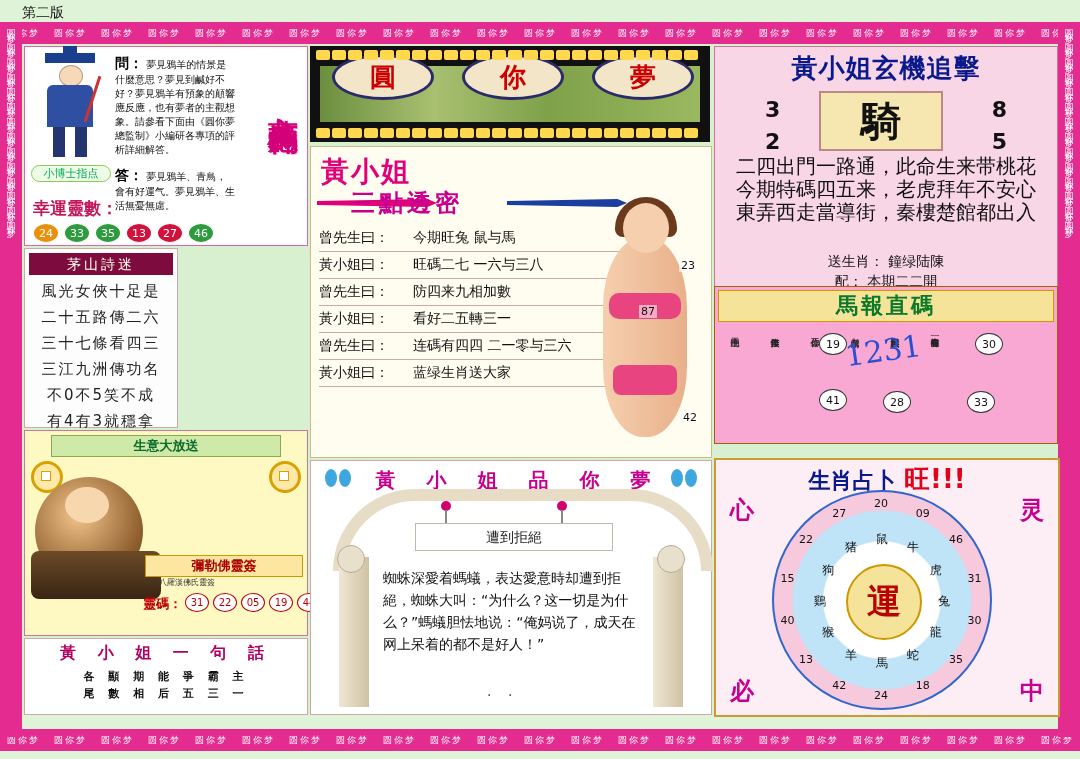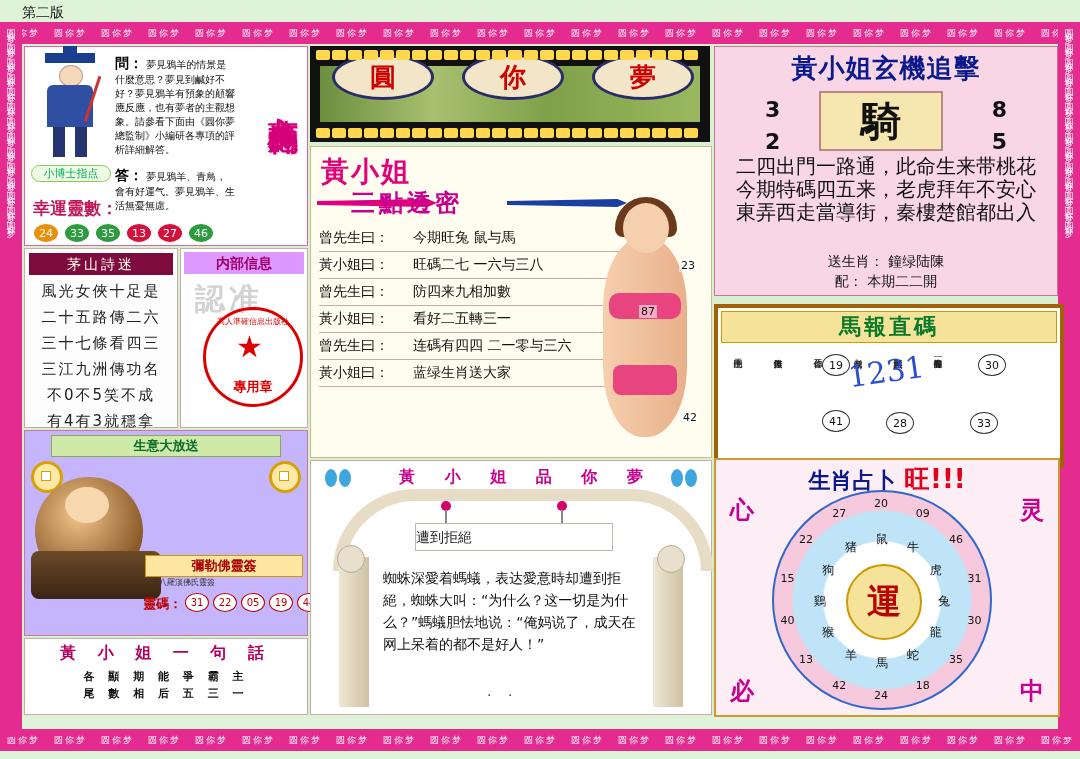--- a/index.html
+++ b/index.html
@@ -47,21 +47,21 @@
   #poem .ln{font-size:15px;color:#222;text-align:center;margin-top:7px;letter-spacing:2px;}
 
   #info{position:absolute;left:156px;top:202px;width:126px;height:178px;background:#fff;border:1px solid #caa;}
   #info .bar{margin:3px;height:22px;background:#d9f;color:#a0006a;font-size:14px;text-align:center;line-height:22px;font-weight:bold;}
   #info .wm{position:absolute;left:14px;top:30px;font-size:30px;color:#d3d3d3;font-weight:bold;letter-spacing:4px;}
   .stamp{position:absolute;left:22px;top:58px;width:94px;height:94px;border:3px solid #d00;border-radius:50%;color:#d00;}
   .stamp .star{position:absolute;left:30px;top:22px;font-size:30px;color:#d00;line-height:30px;}
   .stamp .t1{position:absolute;top:6px;left:8px;width:78px;text-align:center;font-size:8px;}
   .stamp .t2{position:absolute;bottom:8px;left:8px;width:78px;text-align:center;font-size:13px;font-weight:bold;}
 
-  #fo{position:absolute;left:0;top:384px;width:282px;height:204px;background:#c4b5fd;border:1px solid #c79;}
+  #fo{position:absolute;left:0;top:384px;width:282px;height:204px;background:#fef9c3;border:1px solid #c79;}
   #fo .bar{margin:4px 26px;height:20px;background:#cfe9a8;border:1px solid #8a5;color:#0a6b2a;font-size:13px;text-align:center;line-height:20px;font-weight:bold;}
   .coin{position:absolute;width:26px;height:26px;border-radius:50%;border:3px solid #d9a100;background:#ffe9a8;}
   .coin:after{content:"";position:absolute;left:7px;top:7px;width:8px;height:8px;background:#fff;border:1px solid #d9a100;}
   .budai{position:absolute;left:10px;top:46px;width:108px;height:108px;border-radius:50%;
     background:radial-gradient(circle at 40% 35%,#f3c48a,#8a5a2a 70%);}
   .budai .h{position:absolute;left:30px;top:10px;width:44px;height:36px;border-radius:50%;background:#f6d7ae;}
   .rock{position:absolute;left:6px;top:120px;width:130px;height:48px;background:linear-gradient(#6b4a27,#3a2514);border-radius:8px;}
   #fo .txt{position:absolute;left:126px;top:42px;width:148px;font-size:9px;color:#222;line-height:13px;}
   #fo .sub{position:absolute;left:120px;top:124px;width:156px;height:20px;background:#fde7a0;border:1px solid #c90;color:#a00;font-size:13px;text-align:center;line-height:20px;font-weight:bold;}
   #fo .sub2{position:absolute;left:126px;top:146px;width:150px;font-size:8px;color:#333;}
@@ -100,39 +100,39 @@
   .girl .bot{position:absolute;left:26px;top:168px;width:64px;height:30px;background:#e8447f;border-radius:8px;}
   .girl .n{position:absolute;font-size:11px;color:#111;background:rgba(255,255,255,.55);padding:0 2px;}
 
   #story{position:absolute;left:0;top:414px;width:400px;height:253px;background:#fff;border:1px solid #caa;}
   .arc{position:absolute;left:22px;top:28px;width:356px;height:70px;border:12px solid #e7dcc6;border-bottom:none;border-radius:180px 180px 0 0;background:transparent;}
   .col{position:absolute;top:96px;width:30px;height:150px;background:linear-gradient(90deg,#efe7d4,#cfc2a4);}
   .colL{left:28px;} .colR{right:28px;}
   .knob{position:absolute;width:26px;height:26px;border-radius:50%;background:#e8e0cc;border:1px solid #b9ad90;}
   .pin{position:absolute;width:10px;height:10px;border-radius:50%;background:#d2006e;}
   .pin:after{content:"";position:absolute;left:4px;top:9px;width:2px;height:16px;background:#888;}
-  #story .archtxt{position:absolute;left:16px;top:6px;width:400px;text-align:center;font-size:16px;color:#c8008f;font-weight:bold;letter-spacing:12px;}
-  #story .plate{position:absolute;left:104px;top:62px;width:196px;height:26px;background:#fff;border:1px solid #bba;color:#222;font-size:14px;line-height:26px;}
+  #story .archtxt{position:absolute;left:8px;top:6px;width:400px;text-align:center;font-size:20px;color:#c8008f;font-weight:bold;letter-spacing:12px;}
+  #story .plate{position:absolute;left:104px;top:62px;width:196px;height:26px;background:#fff;border:1px solid #bba;color:#222;font-size:14px;text-align:center;line-height:26px;}
   #story .body{position:absolute;left:72px;top:106px;width:262px;font-size:14px;line-height:22px;color:#111;}
   #story .dots{position:absolute;left:176px;top:222px;font-size:14px;color:#444;letter-spacing:6px;}
   .bfly{position:absolute;width:26px;height:18px;}
   .bfly:before,.bfly:after{content:"";position:absolute;top:0;width:12px;height:18px;background:#3fa7e0;border-radius:50%;}
   .bfly:before{left:0;} .bfly:after{right:0;}
 
   
   #right{left:692px;top:2px;width:342px;height:667px;}
   #huang{position:absolute;left:0;top:0;width:342px;height:248px;background:#f9d6e6;border:1px solid #c79;}
   #huang .t{position:absolute;left:0;top:4px;width:342px;text-align:center;font-size:26px;font-weight:bold;color:#0a1a8c;letter-spacing:1px;}
   #huang .plate{position:absolute;left:104px;top:44px;width:120px;height:56px;background:#f6e7b0;border:2px solid #b88;
     font-size:40px;color:#111;text-align:center;line-height:56px;font-weight:bold;}
   #huang .n{position:absolute;font-size:22px;font-weight:bold;color:#111;}
   #huang .poem{position:absolute;left:6px;top:108px;width:330px;font-size:20px;line-height:23px;color:#111;text-align:center;}
   #huang .foot{position:absolute;left:6px;top:204px;width:330px;font-size:14px;line-height:20px;color:#111;text-align:center;}
 
-  #zhima{position:absolute;left:0;top:258px;width:342px;height:156px;background:#ffffff;border:4px solid #a16207;}
+  #zhima{position:absolute;left:0;top:240px;width:342px;height:156px;background:#f9a8d4;border:1px solid #a16207;}
   #zhima .bar{margin:3px;height:30px;background:#f6e39a;border:1px solid #c90;text-align:center;}
   #zhima .bar span{font-size:22px;font-weight:bold;color:#0a7a2a;letter-spacing:3px;line-height:30px;}
   #zhima .grid{position:absolute;left:8px;top:40px;width:326px;height:110px;}
   #zhima .vt{position:absolute;font-size:9px;color:#222;writing-mode:vertical-rl;line-height:11px;}
   .cball{position:absolute;width:26px;height:20px;border-radius:50%;border:1px solid #333;background:#fff;font-size:11px;
     display:flex;align-items:center;justify-content:center;color:#111;}
   .scrawl{position:absolute;left:130px;top:46px;font-size:30px;color:#2b4fd0;transform:rotate(-8deg);font-family:"DejaVu Serif",serif;}
 
   #zodiac{position:absolute;left:0;top:412px;width:342px;height:255px;background:#fdeef6;border:2px solid #c93;}
   #zodiac .t{position:absolute;left:0;top:2px;width:342px;text-align:center;font-size:22px;font-weight:bold;color:#0a1a8c;}
@@ -201,29 +201,20 @@
         <div id="poemlines">
             <div class="ln">風光女俠十足是</div>
             <div class="ln">二十五路傳二六</div>
             <div class="ln">三十七條看四三</div>
             <div class="ln">三江九洲傳功名</div>
             <div class="ln">不0不5笑不成</div>
             <div class="ln">有4有3就穩拿</div>
           </div>
       </div>
 
-      <div id="info">
-        <div class="bar">内部信息</div>
-        <div class="wm">認准</div>
-        <div class="stamp">
-          <div class="t1">高人準確信息出版社</div>
-          <div class="star">★</div>
-          <div class="t2">專用章</div>
-        </div>
-      </div>
 
       <div id="fo">
         <div class="bar">生意大放送</div>
         <div class="coin" style="left:6px;top:30px;"></div>
         <div class="coin" style="right:6px;top:30px;"></div>
         <div class="budai">
             <div class="h"></div>
           </div>
         <div class="rock"></div>
         <div class="sub">彌勒佛靈簽</div>

